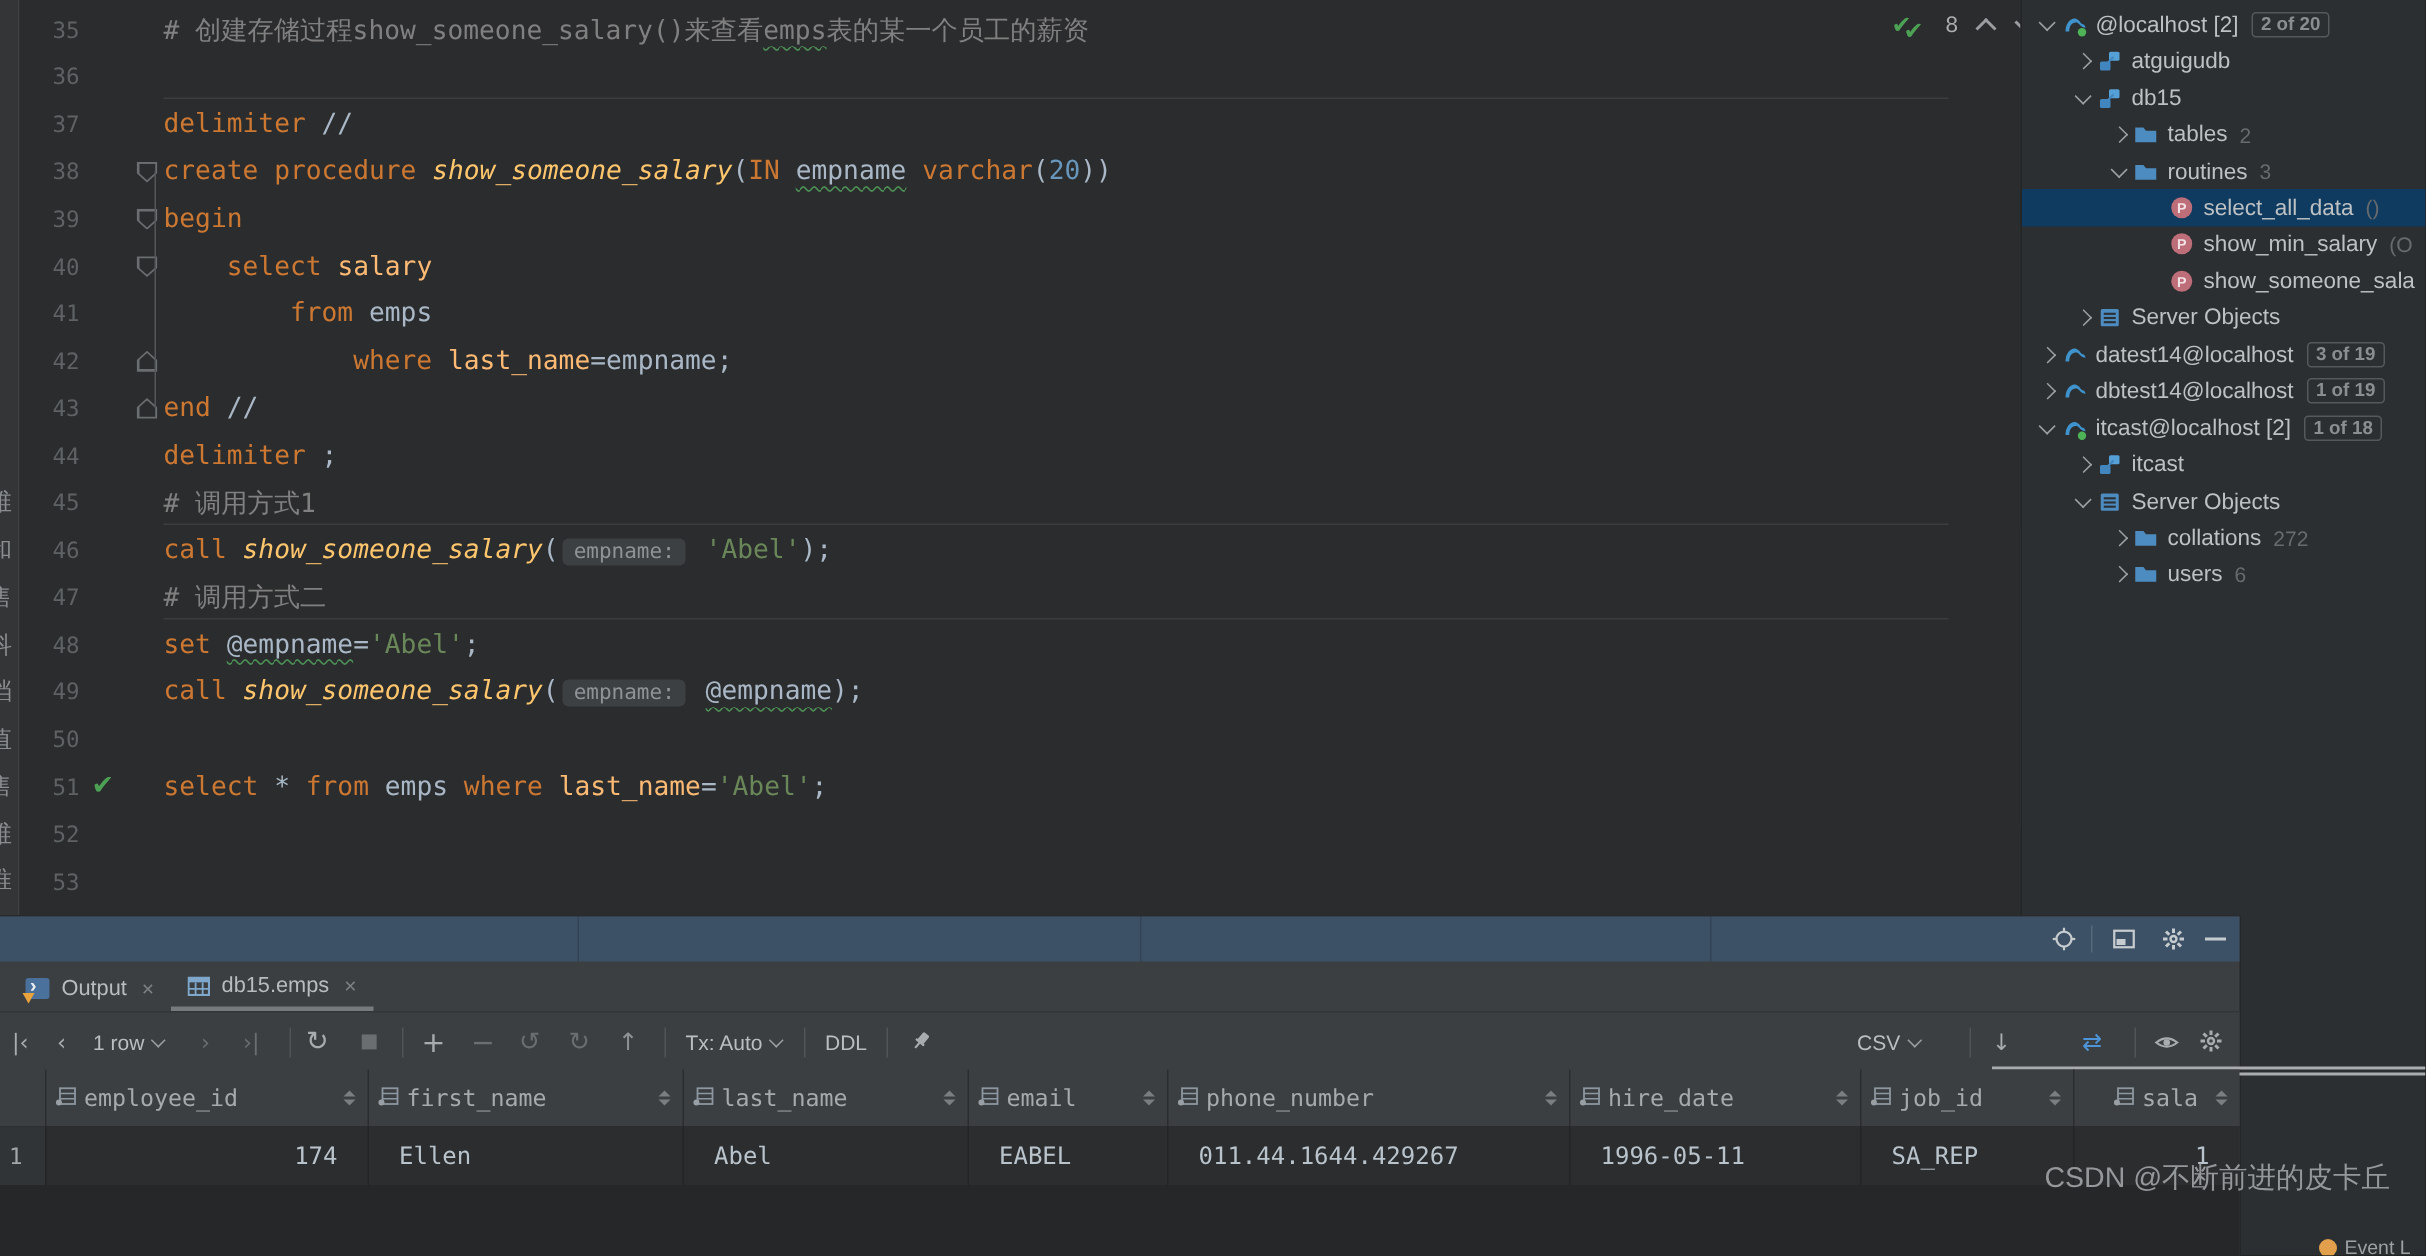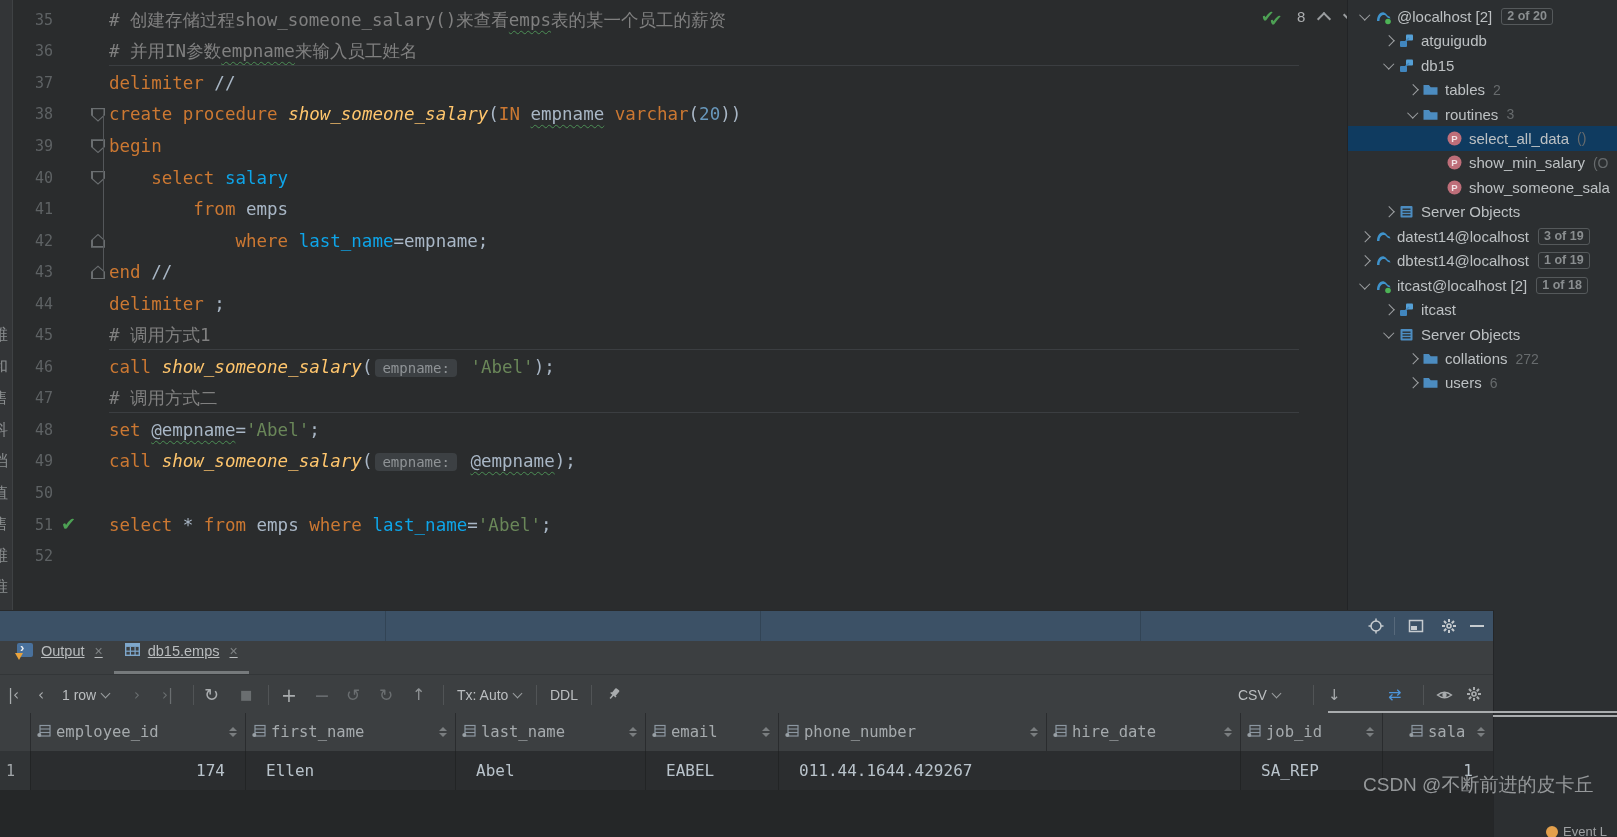--- a/index.html
+++ b/index.html
@@ -15,21 +15,21 @@
   .line{display:flex;height:31.55px;align-items:center;position:relative;}
   .ln{width:40px;flex:none;text-align:right;color:#5E6264;font-size:15px;}
   .gut{width:56px;flex:none;position:relative;height:100%;}
   .check{position:absolute;left:8px;top:4px;color:#4DA154;font-size:18px;font-family:"DejaVu Sans",sans-serif;}
   .fold{position:absolute;right:4px;top:9px;width:14px;height:14px;background:#6A6E70;}
   .fold::after{content:"";position:absolute;left:1.5px;top:1.5px;right:1.5px;bottom:1.5px;background:#2A2C2D;clip-path:inherit;}
   .fold-down{clip-path:polygon(0 0,100% 0,100% 55%,50% 100%,0 55%);}
   .fold-up{clip-path:polygon(50% 0,100% 45%,100% 100%,0 100%,0 45%);}
   .code{font-size:17.5px;color:#A9B7C6;white-space:pre;}
   .tk-k{color:#CC7832}.tk-d{color:#A9B7C6}.tk-c{color:#808080}.tk-s{color:#6A8759}
-  .tk-p{color:#0ea5e9}.tk-n{color:#6897BB}
+  .tk-p{color:#fdba74}.tk-n{color:#6897BB}
   .tk-fn{color:#FFC66D;font-style:italic}
   .tk-h{background:#3C4043;color:#8F9396;border-radius:4px;padding:1px 7px;font-size:14px;margin:0 3px;}
   .sq{text-decoration-line:underline;text-decoration-style:wavy;text-decoration-color:#4C8F55;
       text-decoration-thickness:1px;text-underline-offset:4px;}
   .sep{position:absolute;left:96px;top:-2px;width:1190px;height:1px;background:#3B3E41;}
   #fold-line{position:absolute;left:90px;top:114px;width:1px;height:158px;background:#54575A;}
   #inspections{position:absolute;left:1248px;top:6px;height:22px;}
   .chk2{position:absolute;color:#4DA154;font-size:16px;font-family:"DejaVu Sans",sans-serif;}
   #insp-count{position:absolute;left:36px;top:2px;color:#ABADAF;font-size:15px;font-family:"Liberation Sans",sans-serif;}
   .chev{display:inline-block;width:8px;height:8px;border-right:2px solid #9B9EA0;border-bottom:2px solid #9B9EA0;}
@@ -52,22 +52,22 @@
   
   #bottom{position:absolute;left:0;top:610px;width:1493px;height:227px;background:#3C3F41;
           border-right:1px solid #242628;border-top:1px solid #282A2C;}
   #panel-header{position:absolute;left:0;top:0;width:100%;height:30px;background:#3C5166;}
   .ph-div{position:absolute;top:0;width:1px;height:100%;background:rgba(0,0,0,0.16);}
   .ph-ic{position:absolute;top:7px;width:16px;height:16px;}
   #panel-header .vdiv2{position:absolute;top:6px;width:1px;height:18px;background:rgba(255,255,255,0.14);}
   #min-ic{position:absolute;top:14px;width:14px;height:2px;background:#C6CBCF;}
   
   #tabs{position:absolute;left:0;top:30px;width:100%;height:33px;display:flex;align-items:flex-end;padding-left:6px;box-sizing:border-box;}
-  .tab{display:flex;align-items:flex-start;height:31px;padding:0 11px;gap:8px;
-       font-family:"Liberation Sans",sans-serif;font-size:14.5px;color:#B9BCBE;text-decoration:underline;}
+  .tab{display:flex;align-items:center;height:31px;padding:0 11px;gap:8px;
+       font-family:"Liberation Sans",sans-serif;font-size:14.5px;color:#B9BCBE;}
   .tab.active{border-bottom:3px solid #767A7C;height:28px;margin-top:36px;}
   .tab .close{color:#7E8284;font-size:14px;margin-left:2px;}
   .console-ic{width:16px;height:14px;background:#49719C;border-radius:2px;position:relative;}
   .console-ic::before{content:"\203A";position:absolute;left:3px;top:-3px;color:#ECEFF1;font-size:13px;font-weight:bold;}
   .console-badge{position:absolute;left:-2px;bottom:-3px;width:0;height:0;
       border-left:4px solid transparent;border-right:4px solid transparent;border-top:7px solid #E8A33D;}
   
   #toolbar{position:absolute;left:0;top:63px;width:100%;height:39px;background:#3C3F41;border-top:1px solid #333638;}
   .tb{position:absolute;top:0;height:100%;display:flex;align-items:center;color:#A9ACAE;
       font-size:15px;font-family:"DejaVu Sans",sans-serif;}
@@ -124,21 +124,20 @@
   <div id="editor">
     <div id="lines">
         <div class="line">
           <span class="ln">35</span>
           <span class="gut"></span>
           <span class="code"><span class="tk-c"># 创建存储过程show_someone_salary()来查看</span><span class="tk-c sq">emps</span><span class="tk-c">表的某一个员工的薪资</span></span>
         </div>
         <div class="line">
           <span class="ln">36</span>
           <span class="gut"></span>
-          <span class="code"><span class="tk-c"># 并用IN参数</span><span class="tk-c sq">empname</span><span class="tk-c">来输入员工姓名</span></span>
         </div>
         <div class="line">
           <div class="sep"></div>
           <span class="ln">37</span>
           <span class="gut"></span>
           <span class="code"><span class="tk-k">delimiter </span><span class="tk-d">//</span></span>
         </div>
         <div class="line">
           <span class="ln">38</span>
           <span class="gut">
@@ -218,20 +217,25 @@
         </div>
         <div class="line">
           <span class="ln">51</span>
           <span class="gut">
             <span class="check">✔</span>
           </span>
           <span class="code"><span class="tk-k">select </span><span class="tk-d">* </span><span class="tk-k">from </span><span class="tk-d">emps </span><span class="tk-k">where </span><span class="tk-p">last_name</span><span class="tk-d">=</span><span class="tk-s">'Abel'</span><span class="tk-d">;</span></span>
         </div>
         <div class="line">
           <span class="ln">52</span>
+          <span class="gut"></span>
+          <span class="code"></span>
+        </div>
+        <div class="line">
+          <span class="ln">53</span>
           <span class="gut"></span>
           <span class="code"></span>
         </div>
       </div>
     <div id="fold-line"></div>
     <div id="inspections">
       <span class="chk2" style="left:0;top:1px">✔</span>
       <span class="chk2" style="left:8px;top:5px">✔</span>
       <span id="insp-count">8</span>
       <span id="insp-up" class="chev chev-up"></span>
@@ -634,20 +638,21 @@
             </span>
           </div>
         </div>
       <div id="grid-row">
         <div id="row-gutter-d">1</div>
       <div class="dcell right" style="left: 30px; width: 215px;">174</div>
           <div class="dcell" style="left: 245px; width: 210px;">Ellen</div>
           <div class="dcell" style="left: 455px; width: 190px;">Abel</div>
           <div class="dcell" style="left: 645px; width: 133px;">EABEL</div>
           <div class="dcell" style="left: 778px; width: 268px;">011.44.1644.429267</div>
+          <div class="dcell" style="left: 1046px; width: 194px;">1996-05-11</div>
           <div class="dcell" style="left: 1240px; width: 142px;">SA_REP</div>
           <div class="dcell right" style="left: 1382px; width: 111px;">1</div>
         </div>
       <div id="grid-below"></div>
     </div>
   </div>
 
   <div id="watermark">CSDN @不断前进的皮卡丘</div>
   <div id="event-log">
     <span id="event-dot"></span>

